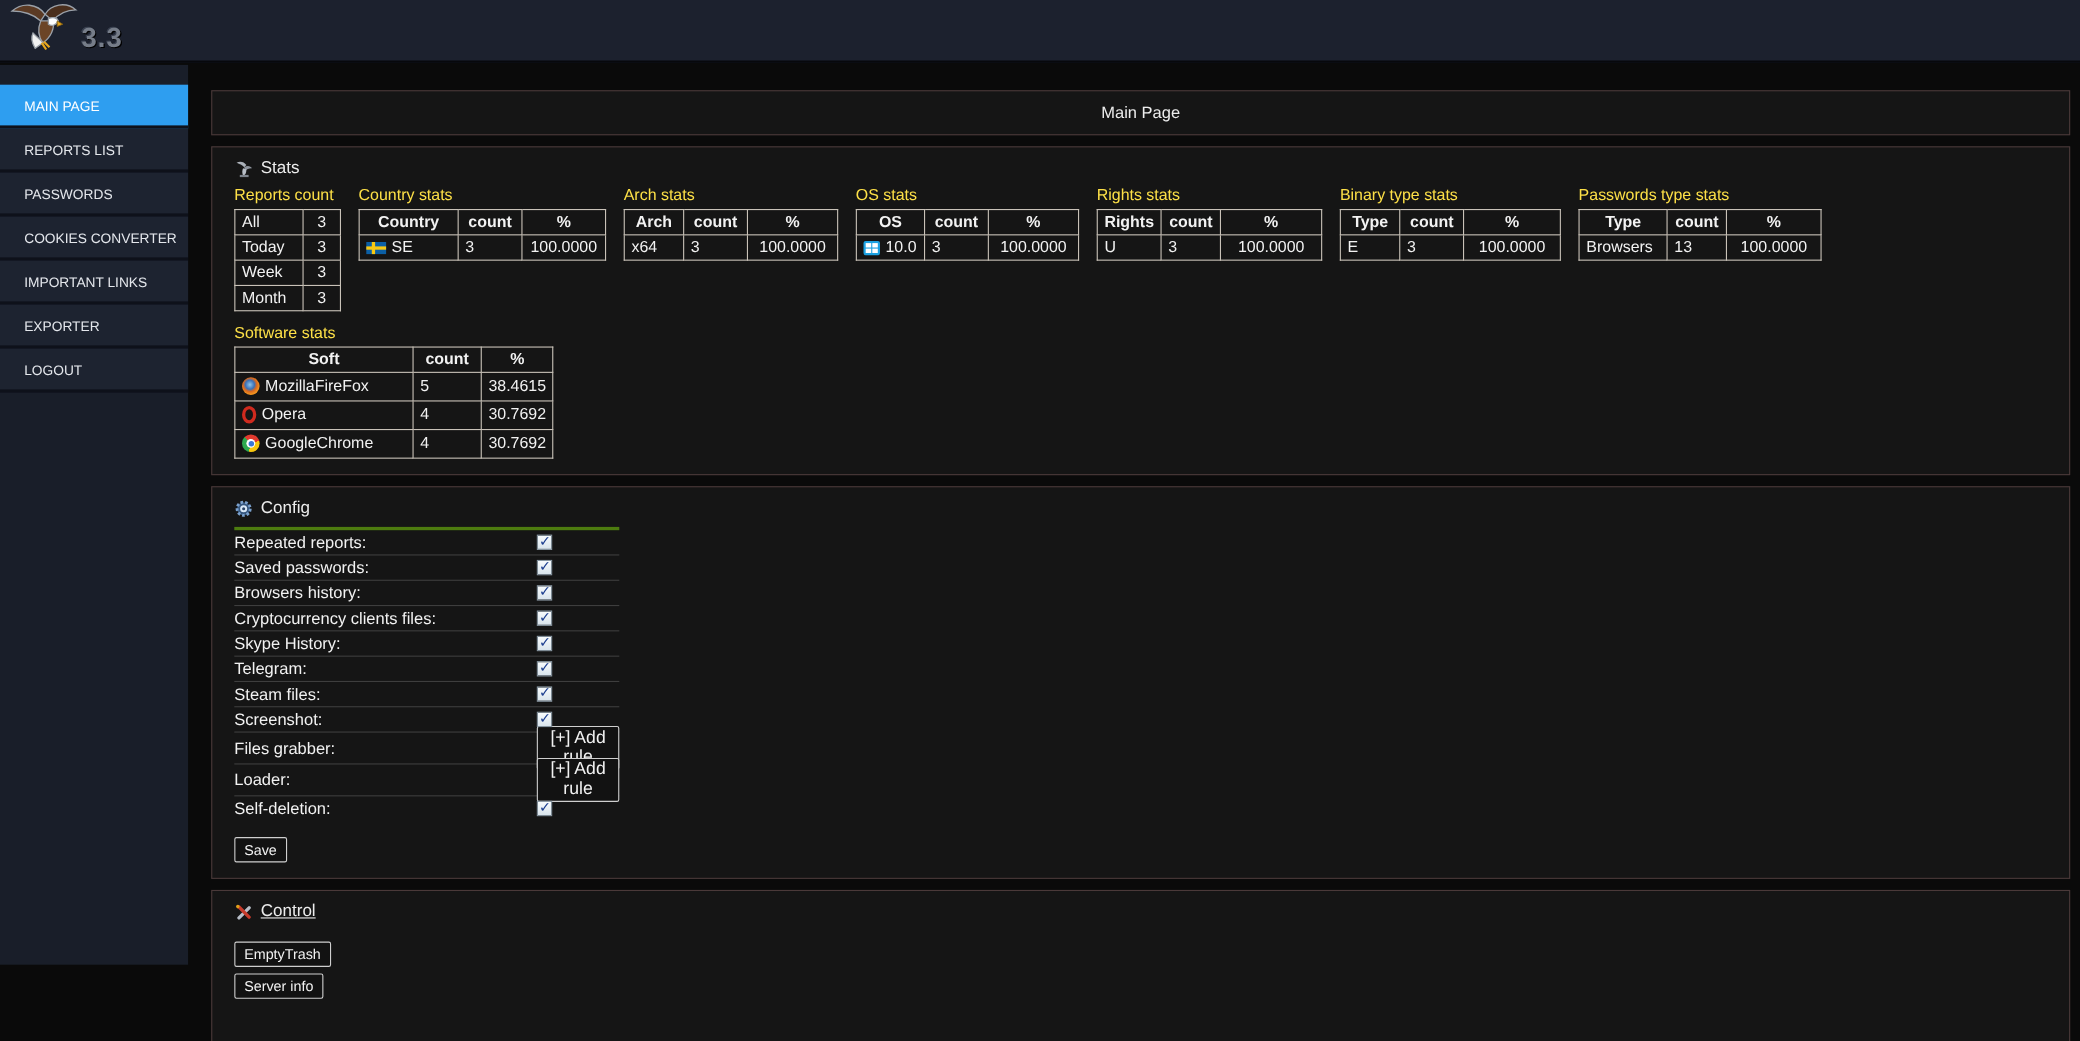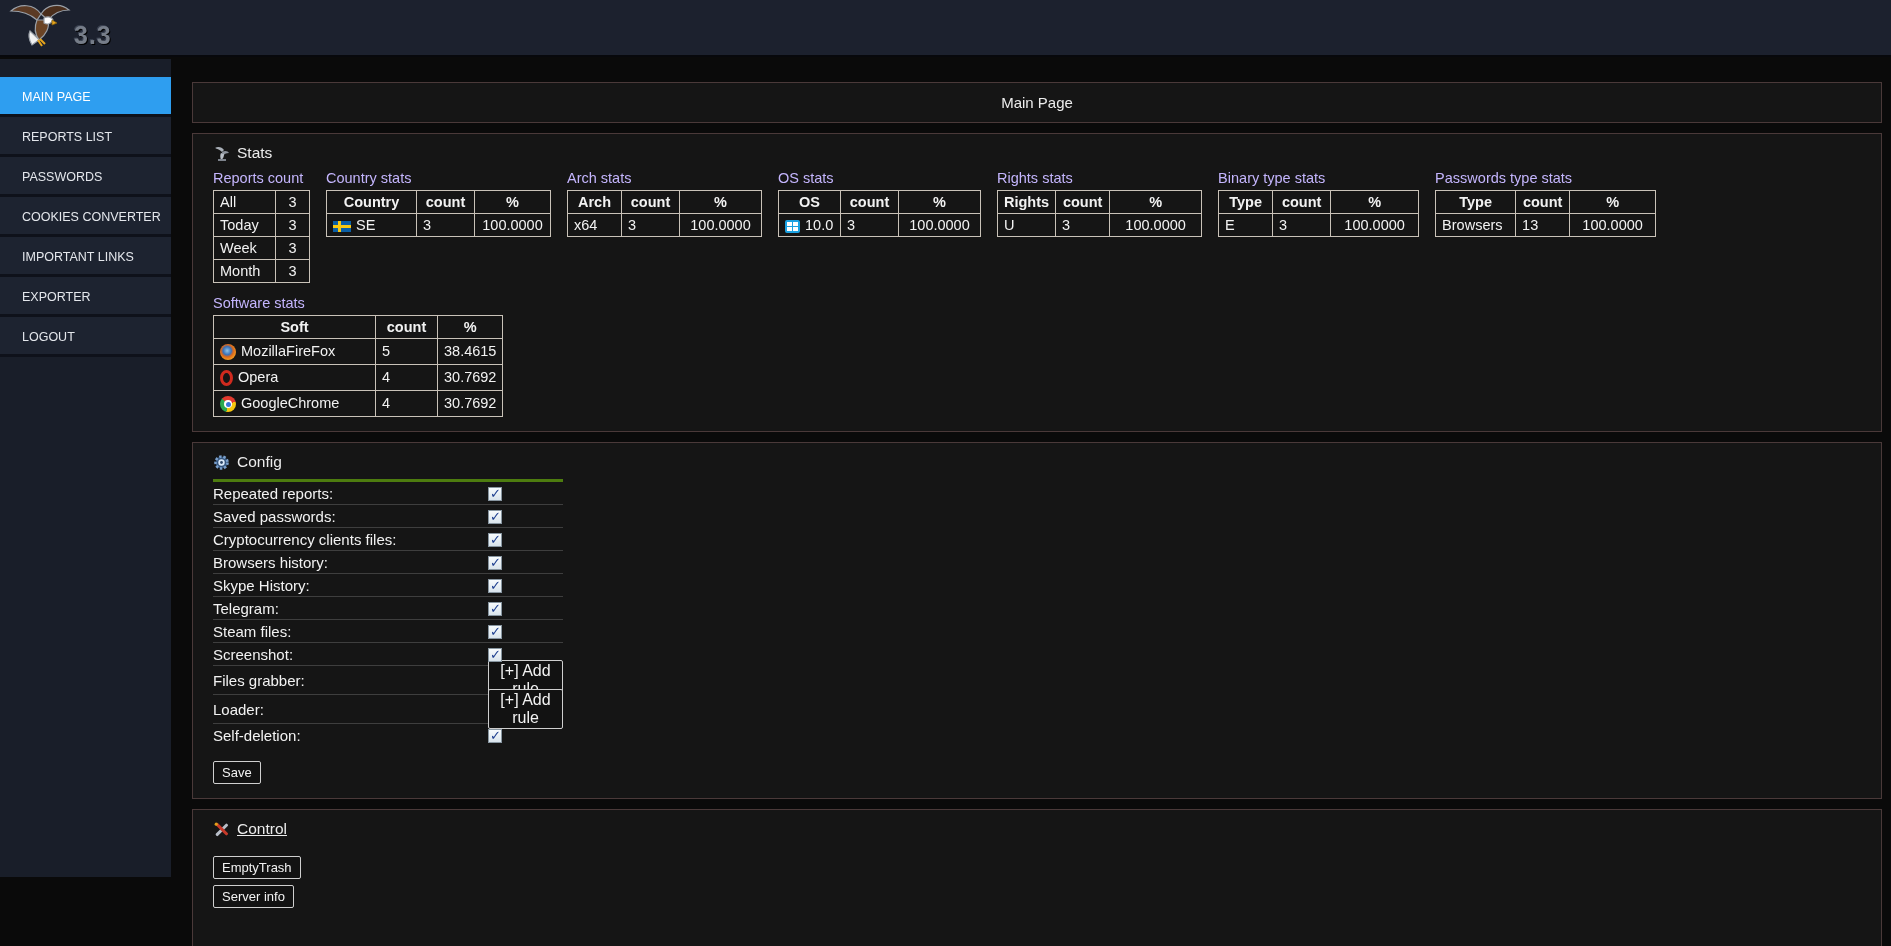--- a/index.html
+++ b/index.html
@@ -25,21 +25,21 @@
   .content { position:absolute; left:192px; top:82px; width:1690px; }
   .panel { background:#151515; border:1px solid #4a3939; margin-bottom:10px; }
   .title-panel { height:41px; line-height:39px; text-align:center; font-size:15px; color:#ededed; }
   .pad { padding:10px 24px 14px 20px; }
 
   .sec-head { display:flex; align-items:center; gap:7px; font-size:15.5px; color:#ececec; margin-bottom:8px; }
   .sec-head .txt.link { text-decoration:underline; cursor:pointer; }
 
   
   .stats-row { display:flex; align-items:flex-start; gap:16px; }
-  .stat-title { font-size:14.5px; color:#c4b5fd; margin-bottom:4px; }
+  .stat-title { font-size:14.5px; color:#fde047; margin-bottom:4px; }
   table.stat-table { border-collapse:collapse; table-layout:fixed; }
   .stat-table th, .stat-table td { border:1px solid #c9c2b8; font-size:14.5px; line-height:20px;
     padding:1px 6px; color:#f2f2f2; }
   .stat-table th { font-weight:bold; text-align:center; }
   td.lbl { text-align:left; white-space:nowrap; }
   td.cnt { text-align:left; }
   td.pct, th.pct { text-align:center; }
   .t-reports .c1{width:62px} .t-reports .c2{width:34px} .t-reports td.c2{text-align:center}
   .t-country .c1{width:90px} .t-country .c2{width:58px} .t-country .c3{width:76px}
   .t-arch .c1{width:54px} .t-arch .c2{width:58px} .t-arch .c3{width:82px}
@@ -327,25 +327,25 @@
     <div class="cfg-rows">
       <div class="cfg-row">
         <span class="cfg-label">Repeated reports:</span>
         <span class="cfg-ctl"><span class="checkbox" data-checked="true"></span></span>
         </div>
       <div class="cfg-row">
         <span class="cfg-label">Saved passwords:</span>
         <span class="cfg-ctl"><span class="checkbox" data-checked="true"></span></span>
         </div>
       <div class="cfg-row">
+        <span class="cfg-label">Browsers history:</span>
+        <span class="cfg-ctl"><span class="checkbox" data-checked="true"></span></span>
+        </div>
+      <div class="cfg-row">
         <span class="cfg-label">Cryptocurrency clients files:</span>
-        <span class="cfg-ctl"><span class="checkbox" data-checked="true"></span></span>
-        </div>
-      <div class="cfg-row">
-        <span class="cfg-label">Browsers history:</span>
         <span class="cfg-ctl"><span class="checkbox" data-checked="true"></span></span>
         </div>
       <div class="cfg-row">
         <span class="cfg-label">Skype History:</span>
         <span class="cfg-ctl"><span class="checkbox" data-checked="true"></span></span>
         </div>
       <div class="cfg-row">
         <span class="cfg-label">Telegram:</span>
         <span class="cfg-ctl"><span class="checkbox" data-checked="true"></span></span>
         </div>

